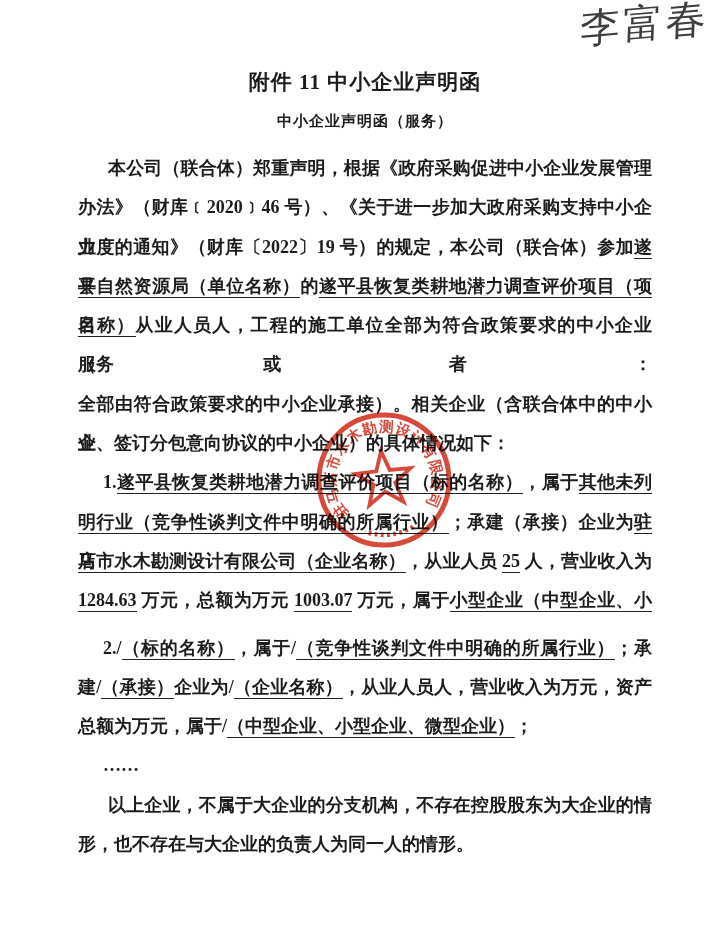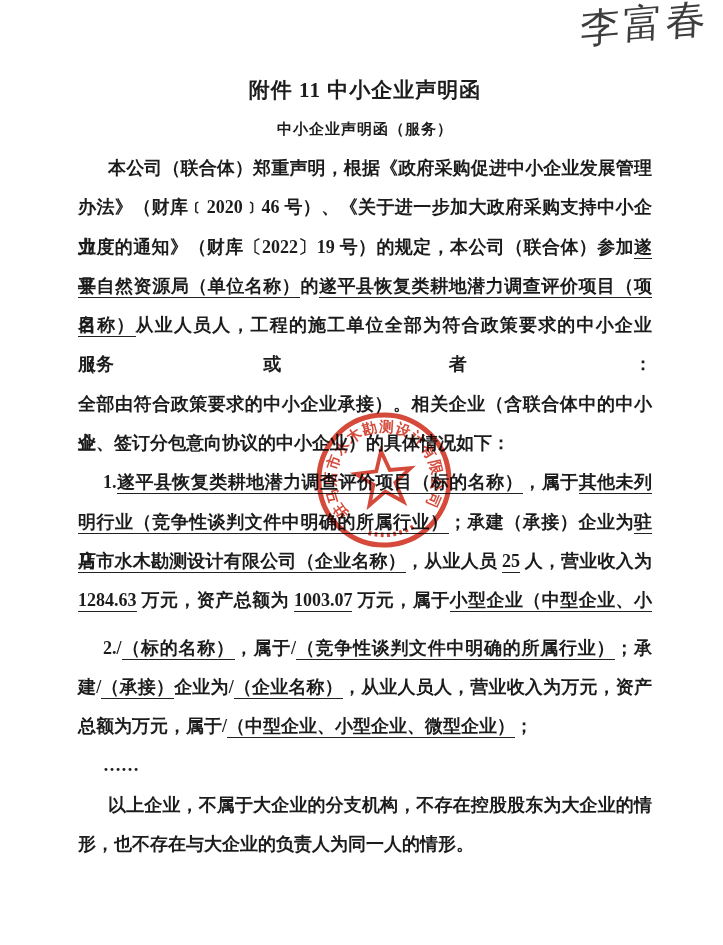--- a/index.html
+++ b/index.html
@@ -14,21 +14,21 @@
   .signature {
     position:absolute; top:-4px; right:14px;
     font-size:40px; line-height:56px;
     color:#3d3d3d;
     transform:rotate(-5deg) skewX(-7deg);
     letter-spacing:3px;
     white-space:nowrap;
   }
   .doc-title {
     position:absolute; left:78px; width:574px;
-    text-align:center; font-weight:bold;margin-top:8px;
+    text-align:center; font-weight:bold;
   }
   .title-main  { top:68px;  font-size:21px; letter-spacing:1px; }
   .title-sub   { top:112px; font-size:15px; letter-spacing:1px; }
   .doc-body {
     position:absolute; left:78px; top:149px; width:574px;
     font-size:18px;
     font-weight:bold;
   }
   .line {
     height:39.3px; line-height:39.3px;
@@ -56,21 +56,21 @@
     <div class="line just"><span>办法》（财库﹝2020﹞46 号）、《关于进一步加大政府采购支持中小企业</span></div>
     <div class="line just"><span>力度的通知》（财库〔2022〕19 号）的规定，本公司（联合体）参加</span><span class="u">遂平</span></div>
     <div class="line just"><span class="u">县自然资源局（单位名称）</span><span>的</span><span class="u">遂平县恢复类耕地潜力调查评价项目（项目</span></div>
     <div class="line just"><span class="u">名称）</span><span>从业人员人，工程的施工单位全部为符合政策要求的中小企业（或者：</span></div>
     <div class="line"><span>服务</span></div>
     <div class="line just"><span>全部由符合政策要求的中小企业承接）。相关企业（含联合体中的中小企</span></div>
     <div class="line"><span>业、签订分包意向协议的中小企业）的具体情况如下：</span></div>
     <div class="line just" style="padding-left: 25px;"><span>1.</span><span class="u">遂平县恢复类耕地潜力调查评价项目（标的名称）</span><span>，属于</span><span class="u">其他未列</span></div>
     <div class="line just"><span class="u">明行业（竞争性谈判文件中明确的所属行业）</span><span>；承建（承接）企业为</span><span class="u">驻马</span></div>
     <div class="line just"><span class="u">店市水木勘测设计有限公司（企业名称）</span><span>，从业人员 </span><span class="u">25</span><span> 人，营业收入为</span></div>
-    <div class="line just"><span class="u">1284.63</span><span> 万元，资产总额为 </span><span class="u">1003.07</span><span> 万元，属于</span><span class="u">小型企业（中型企业、小</span></div>
+    <div class="line just"><span class="u">1284.63</span><span> 万元，总额为万元 </span><span class="u">1003.07</span><span> 万元，属于</span><span class="u">小型企业（中型企业、小</span></div>
     <div class="line just" style="padding-left: 25px; margin-top: 8px;"><span>2./</span><span class="u">（标的名称）</span><span>，属于/</span><span class="u">（竞争性谈判文件中明确的所属行业）</span><span>；承</span></div>
     <div class="line just"><span>建/</span><span class="u">（承接）</span><span>企业为/</span><span class="u">（企业名称）</span><span>，从业人员人，营业收入为万元，资产</span></div>
     <div class="line"><span>总额为万元，属于/</span><span class="u">（中型企业、小型企业、微型企业）</span><span>；</span></div>
     <div class="line" style="padding-left: 25px;"><span>……</span></div>
     <div class="line just" style="padding-left: 30px;"><span>以上企业，不属于大企业的分支机构，不存在控股股东为大企业的情</span></div>
     <div class="line"><span>形，也不存在与大企业的负责人为同一人的情形。</span></div>
   </div>
 
 <svg class="stamp" viewBox="0 0 148 148">
   <circle cx="74" cy="74" r="65" fill="none" stroke="#d23a2a" stroke-width="5"></circle>

